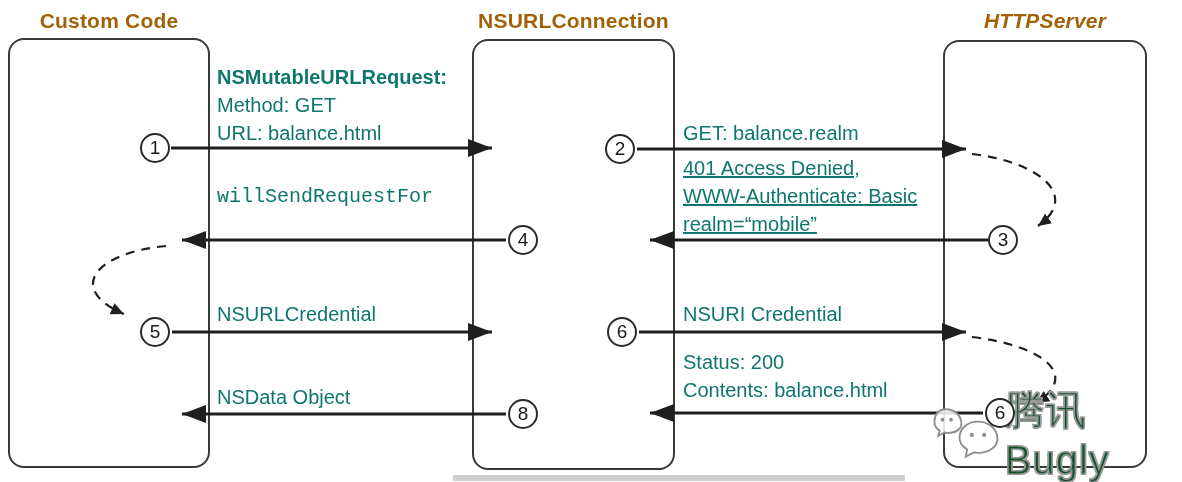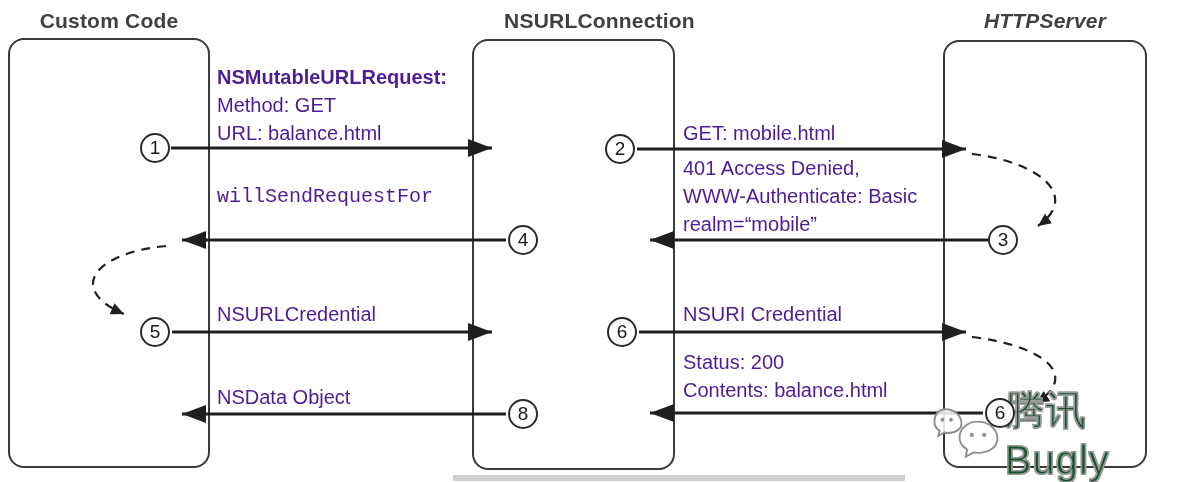--- a/index.html
+++ b/index.html
@@ -6,24 +6,24 @@
   .stage {
     position:relative; width:1182px; height:482px; background:#ffffff;
     font-family:"Liberation Sans", sans-serif; overflow:hidden;
   }
   .lifeline-box {
     position:absolute; border:2px solid #3a3a3a; border-radius:16px;
     background:transparent; box-sizing:border-box;
   }
   .col-title {
     position:absolute; top:9px; font-size:21px; font-weight:bold;
-    color:#404040; text-align:center; letter-spacing:.2px;
+    color:#a16207; text-align:center; letter-spacing:.2px;
   }
   svg.overlay { position:absolute; left:0; top:0; pointer-events:none; }
-  .lbl { position:absolute; font-size:20px; line-height:28px; color:#4c1d95; white-space:nowrap; }
+  .lbl { position:absolute; font-size:20px; line-height:28px; color:#0f766e; white-space:nowrap; }
   .lbl .bold { font-weight:bold; }
   .badge {
     position:absolute; width:30px; height:30px; border:2px solid #2a2a2a;
     border-radius:50%; background:#fff; box-sizing:border-box;
     display:flex; align-items:center; justify-content:center;
     font-size:19px; color:#1a1a1a; z-index:2;
   }
   .badge.on-top { z-index:6; }
   .watermark { position:absolute; left:933px; top:383px; z-index:5; display:flex; align-items:center; }
   .wm-text {
@@ -33,21 +33,21 @@
     margin-left:-6px;
   }
   .bottom-strip { position:absolute; left:453px; top:475px; width:452px; height:6px; background:#cfcfcf; z-index:1; }
 </style>
 </head>
 <body>
 
 <div class="stage">
 
   <div class="col-title" style="left:8px;width:202px;">Custom Code</div>
-  <div class="col-title" style="left:472px;width:203px;margin-left:26px;">NSURLConnection</div>
+  <div class="col-title" style="left:472px;width:203px;">NSURLConnection</div>
   <div class="col-title" style="left:943px;width:204px;font-style:italic;">HTTPServer</div>
 
   <div class="lifeline-box" style="left:8px;  top:38px; width:202px; height:430px;"></div>
   <div class="lifeline-box" style="left:472px;top:39px; width:203px; height:431px;"></div>
   <div class="lifeline-box" style="left:943px;top:40px; width:204px; height:428px;"></div>
 
   <svg class="overlay" width="1182" height="482" viewBox="0 0 1182 482">
     <defs>
       <marker id="ah" markerUnits="userSpaceOnUse" markerWidth="26" markerHeight="18" refX="24" refY="9" orient="auto">
         <path d="M0,0 L24,9 L0,18 Z" fill="#1f1f1f"></path>
@@ -80,24 +80,24 @@
   <div class="badge on-top" style="left:985px;top:398px;">6</div>
   <div class="badge" style="left:508px;top:399px;">8</div>
 
   <div class="lbl" style="left:217px;top:63px;">
     <div class="bold">NSMutableURLRequest:</div>
     <div>Method: GET</div>
     <div>URL: balance.html</div>
   </div>
 
   <div class="lbl" style="left:683px;top:119px;">
-    <div>GET: mobile.html</div>
+    <div>GET: balance.realm</div>
   </div>
 
-  <div class="lbl" style="left:683px;top:154px;">
+  <div class="lbl" style="left:683px;top:154px;text-decoration:underline;">
     <div>401 Access Denied,</div>
     <div>WWW-Authenticate: Basic</div>
     <div>realm=“mobile”</div>
   </div>
 
   <div class="lbl" style="left:217px;top:183px;font-family:Liberation Mono, monospace;">
     <div>willSendRequestFor</div>
   </div>
 
   <div class="lbl" style="left:217px;top:300px;text-align:right;">

